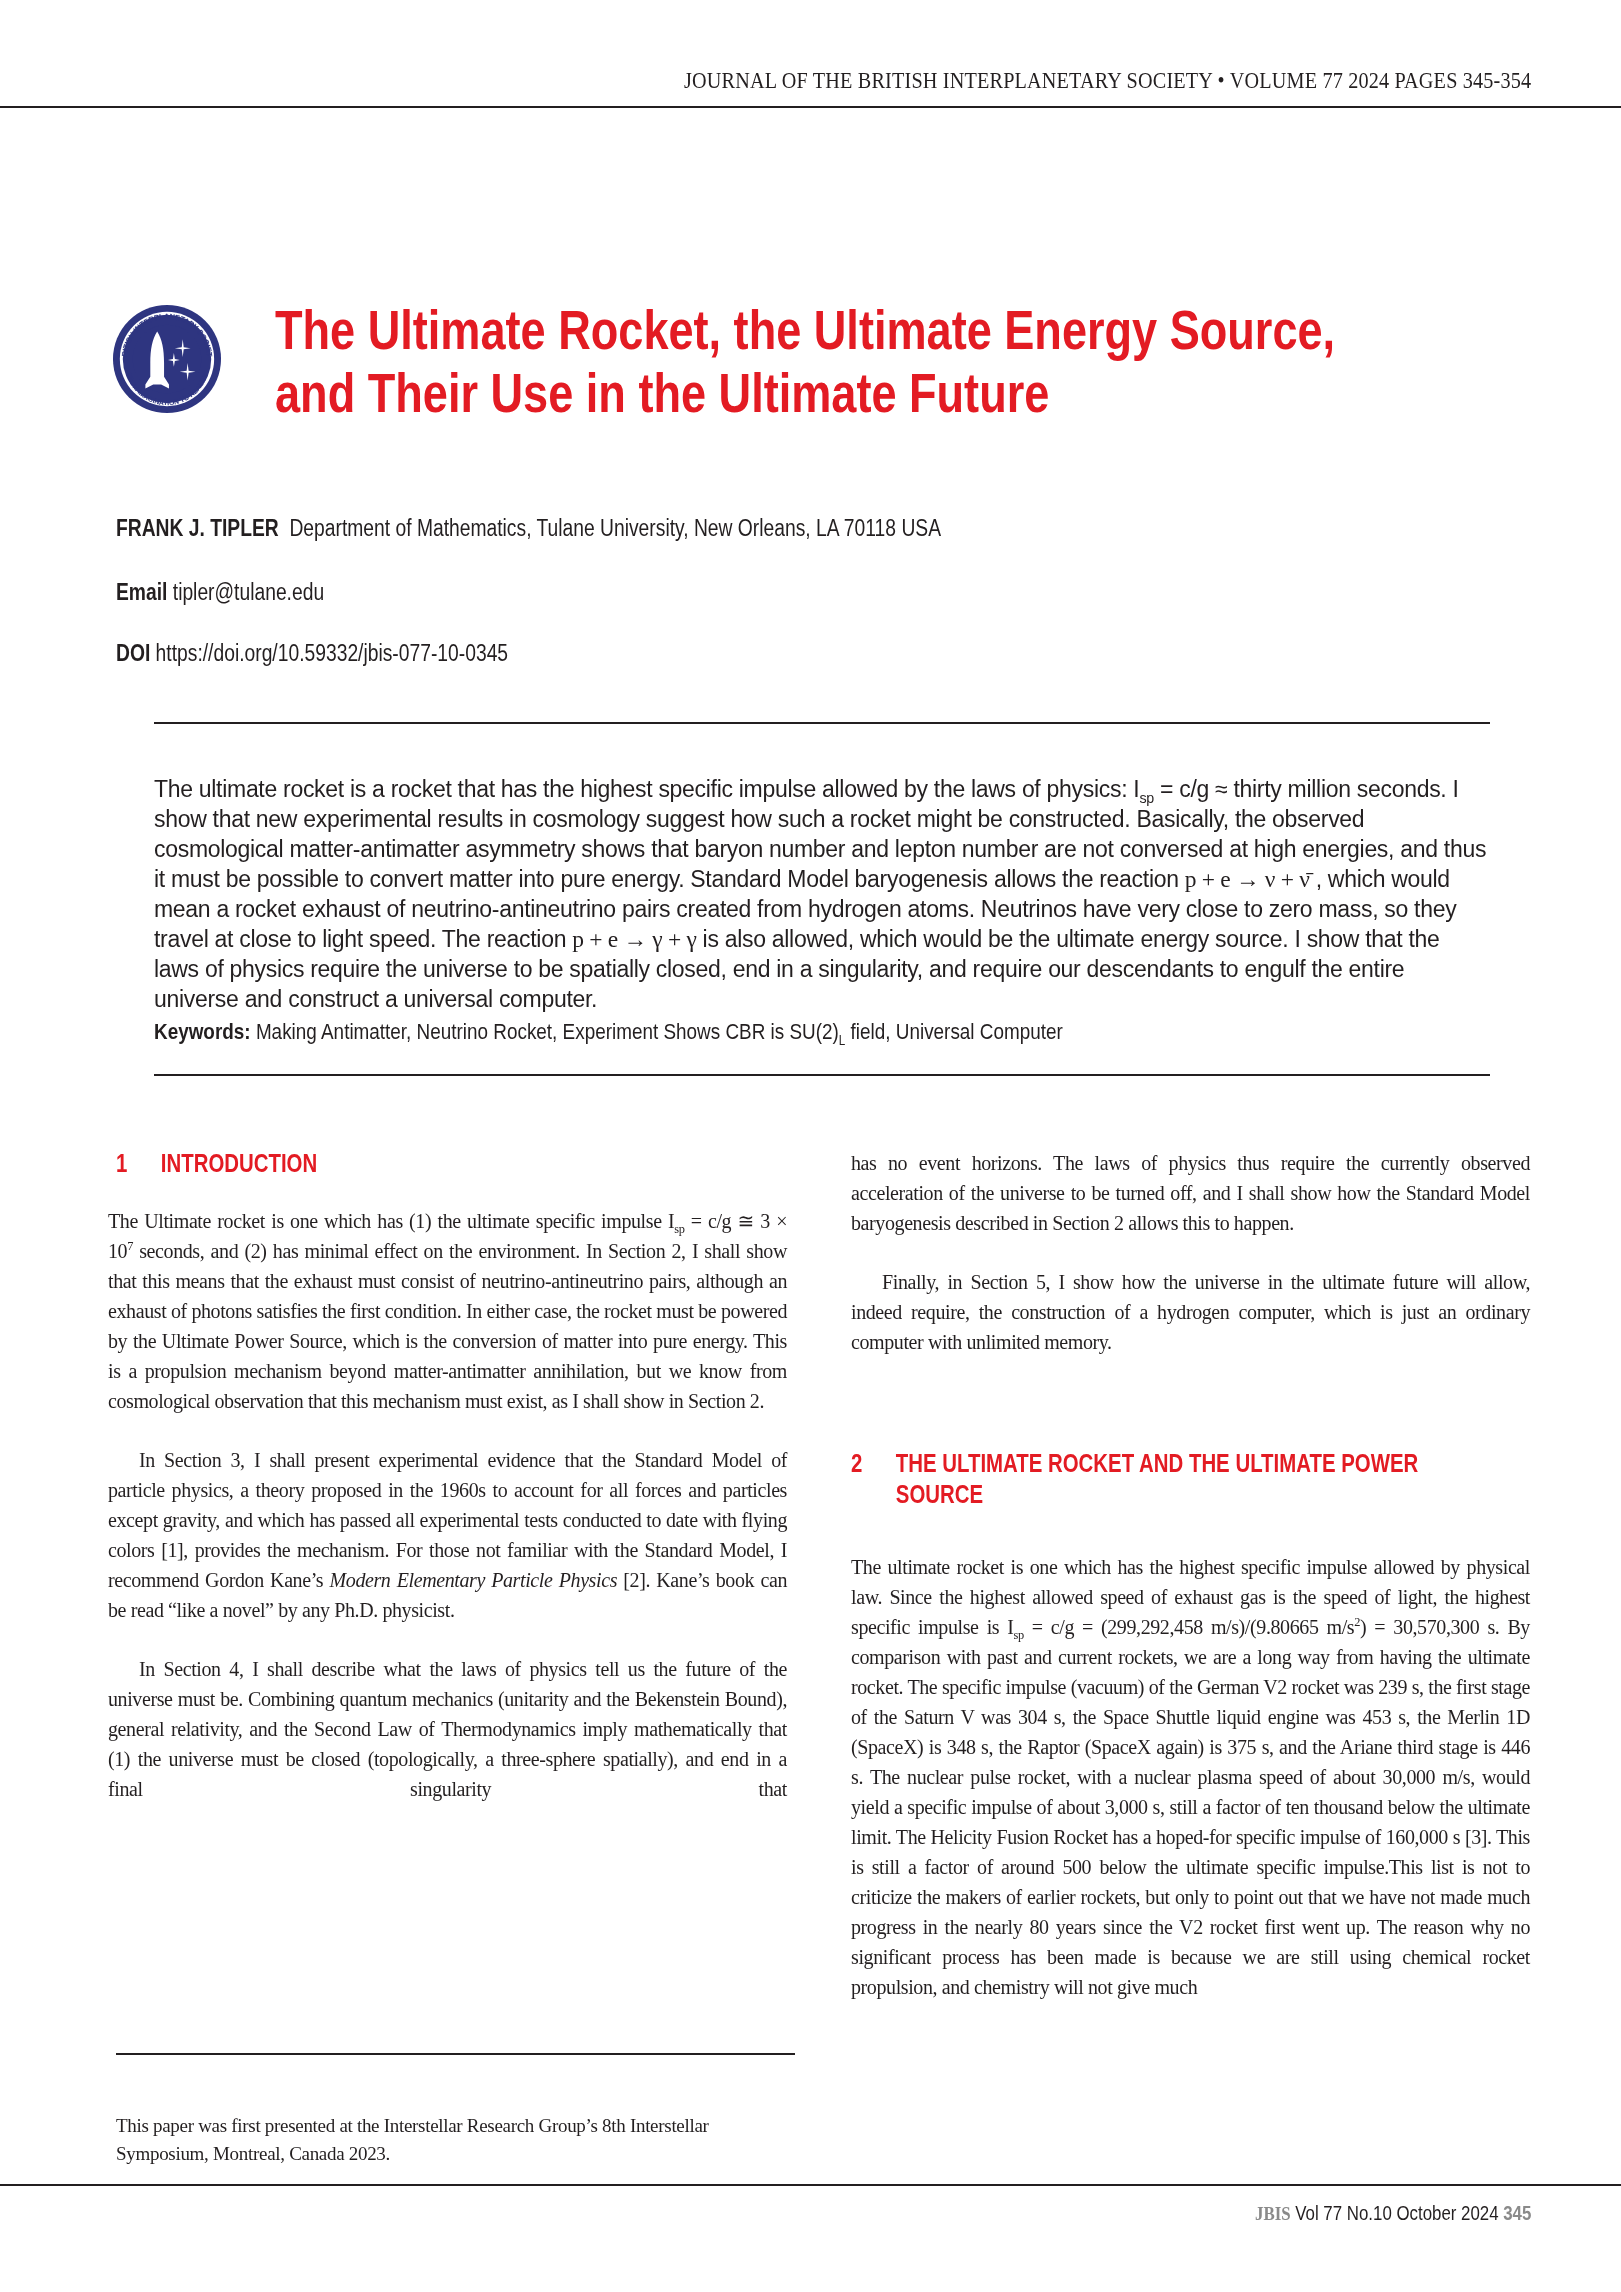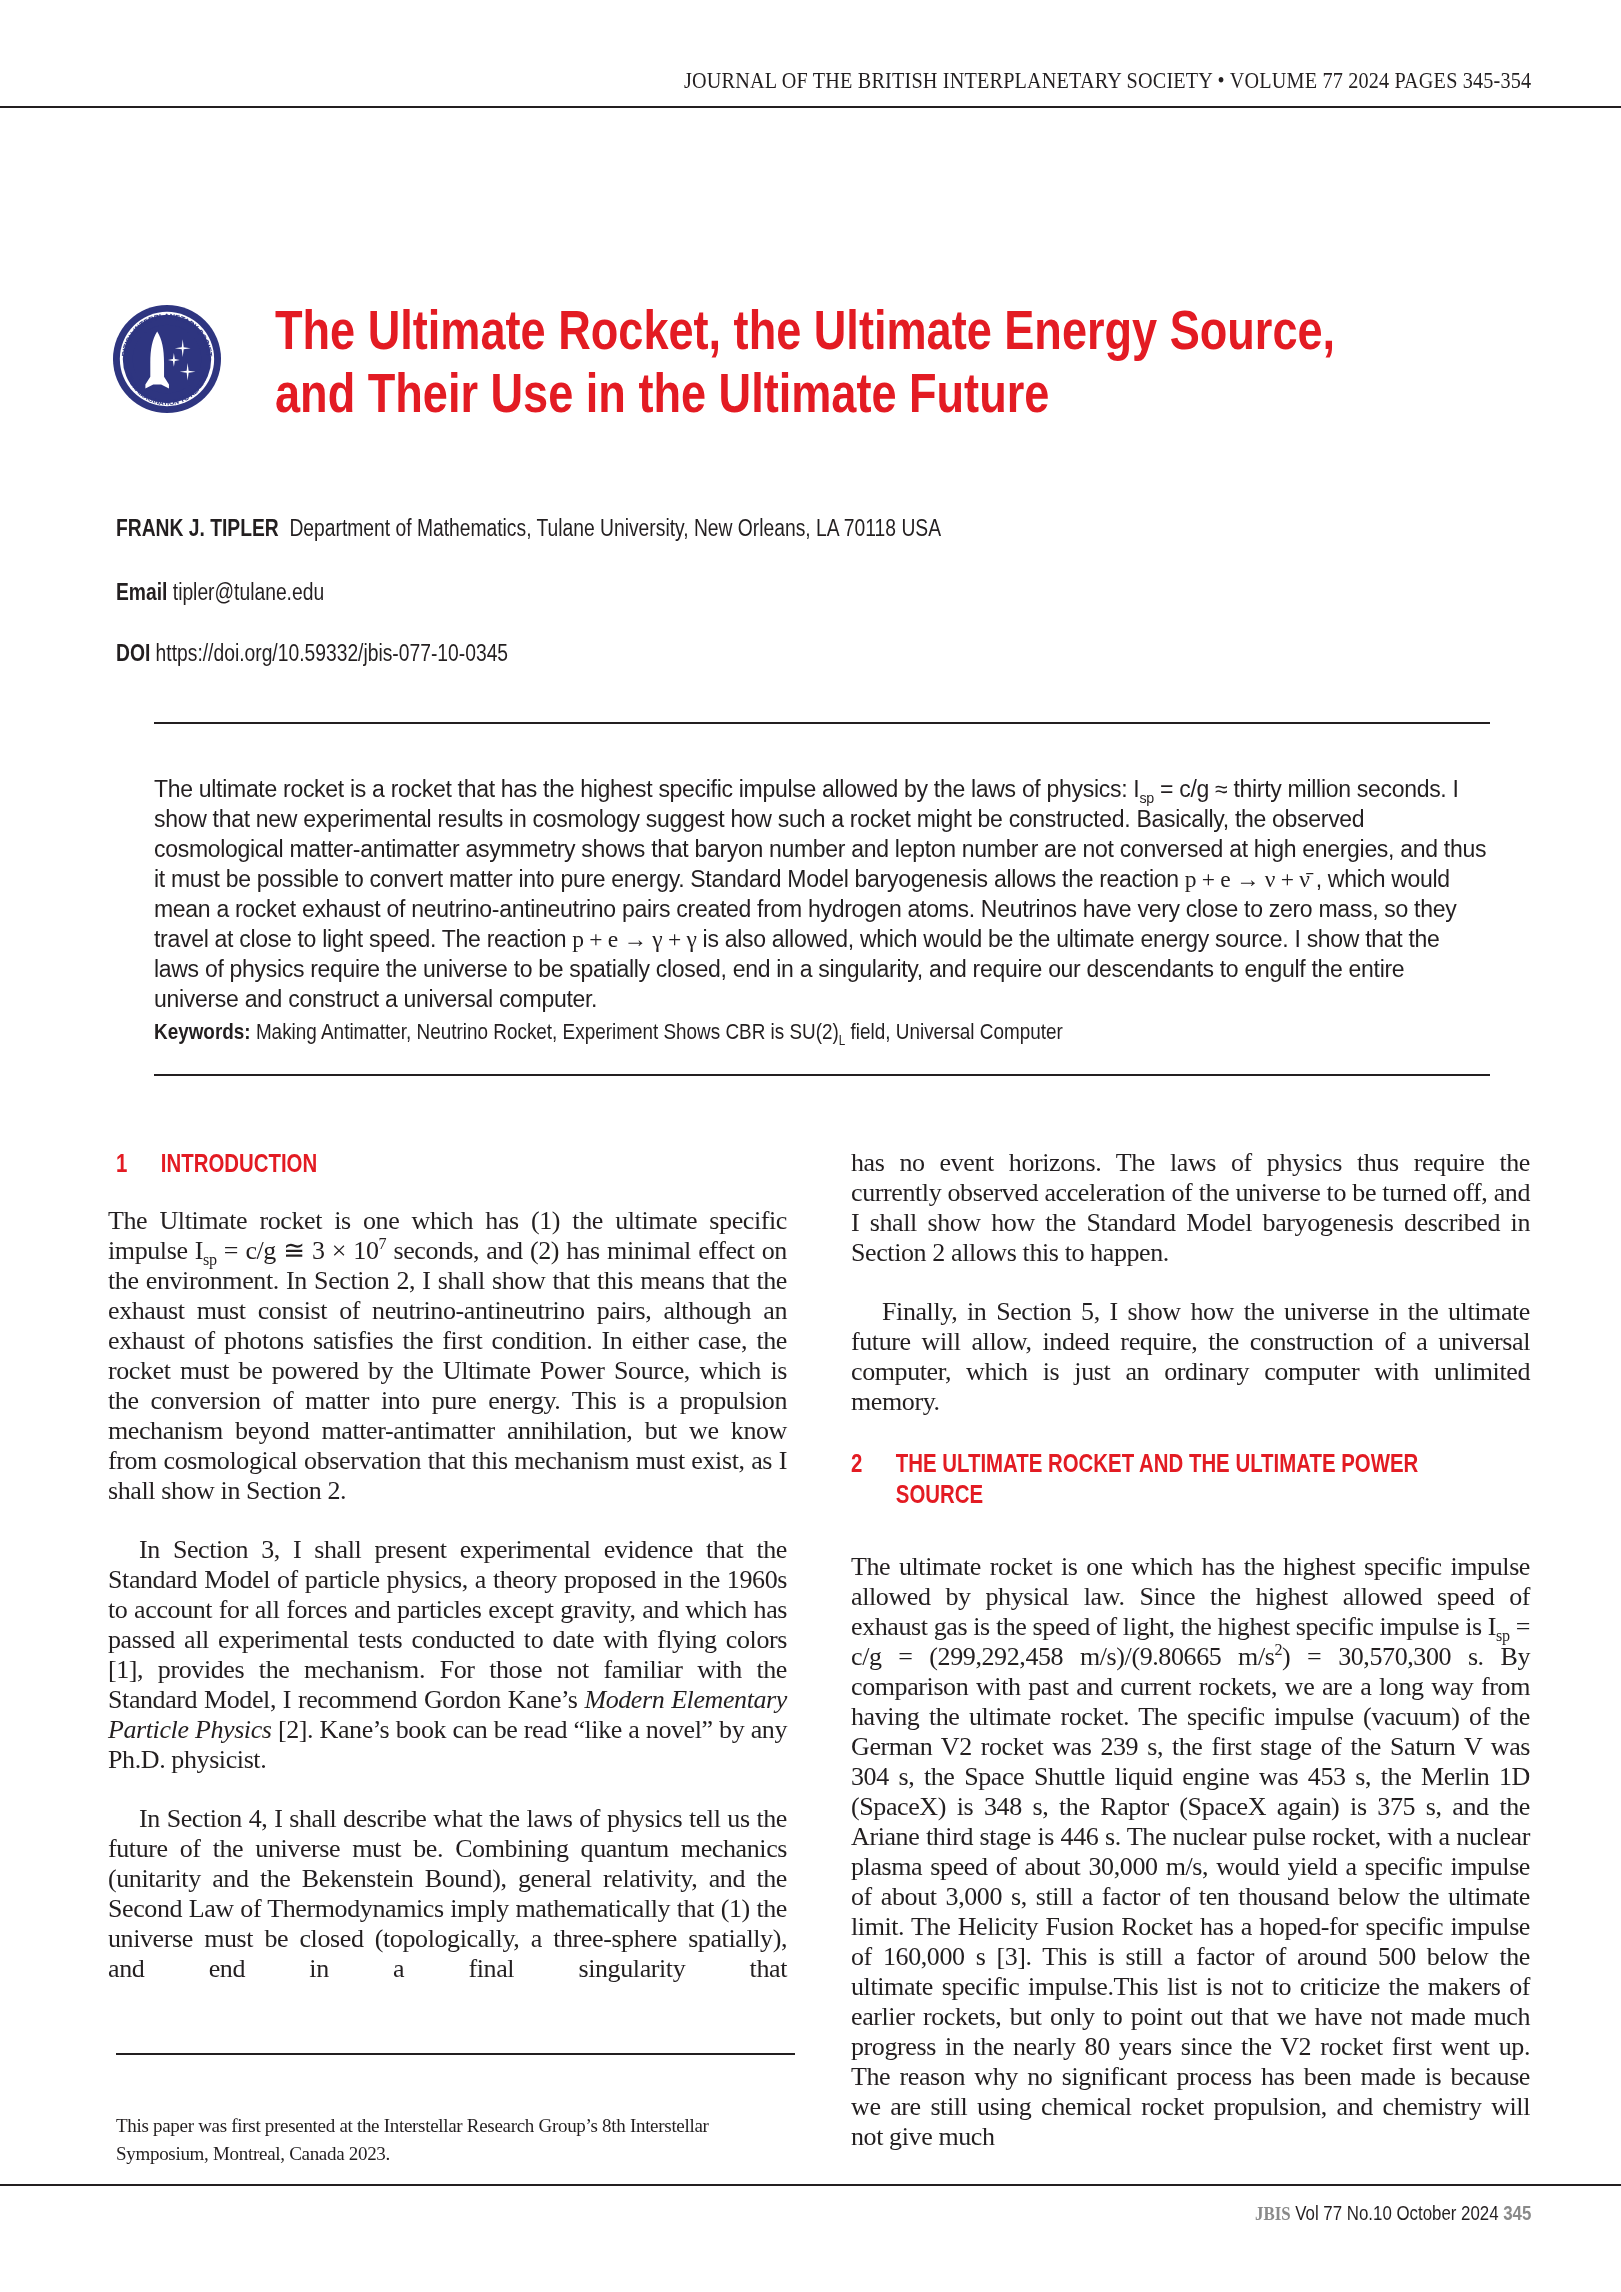--- a/index.html
+++ b/index.html
@@ -49,21 +49,21 @@
   .sec-head {
     position: absolute; font-family: "Liberation Sans", sans-serif; font-weight: bold;
     color: #e31b23; font-size: 25.5px; line-height: 31px; transform: scaleX(0.8); transform-origin: left top;
     white-space: nowrap;
   }
   .sec-num { display: inline-block; width: 56px; }
   .sec-title { display: inline-block; }
 
   
   .col {
-    position: absolute; font-family: "Liberation Serif", serif; font-size: 26px; line-height: 30px;
+    position: absolute; font-family: "Liberation Serif", serif; font-size: 20px; line-height: 30px;
     color: #231f20; text-align: justify; letter-spacing: -0.4px;
   }
   .col p { margin: 0; }
   .col p.indent { text-indent: 31px; }
   .col .gap { height: 29px; }
   .col i { font-style: italic; }
   sub, sup { font-size: 62%; line-height: 0; }
 
   .footnote {
     position: absolute; left: 116px; top: 2112px; width: 686px;
@@ -149,21 +149,21 @@
   <div class="gap"></div>
   <p class="indent" style="text-align-last: justify;">In Section 4, I shall describe what the laws of physics tell us the future of the universe must be. Combining quantum mechanics (unitarity and the Bekenstein Bound), general relativity, and the Second Law of Thermodynamics imply mathematically that (1) the universe must be closed (topologically, a three-sphere spatially), and end in a final singularity that</p>
 </div>
 
 <div class="rule" style="left:116px; top:2053px; width:679px; height:1.5px;"></div>
 <div class="footnote">This paper was first presented at the Interstellar Research Group’s 8th Interstellar Symposium, Montreal, Canada 2023.</div>
 
 <div class="col" style="left:851px; top:1148px; width:679px;">
   <p>has no event horizons. The laws of physics thus require the currently observed acceleration of the universe to be turned off, and I shall show how the Standard Model baryogenesis described in Section 2 allows this to happen.</p>
   <div class="gap"></div>
-  <p class="indent">Finally, in Section 5, I show how the universe in the ultimate future will allow, indeed require, the construction of a universal computer, which is just an ordinary computer with unlimited memory.</p>
+  <p class="indent">Finally, in Section 5, I show how the universe in the ultimate future will allow, indeed require, the construction of a hydrogen computer, which is just an ordinary computer with unlimited memory.</p>
 </div>
 
 <div class="sec-head" style="left:851px; top:1448px;">
   <div><span class="sec-num">2</span><span class="sec-title">THE ULTIMATE ROCKET AND THE ULTIMATE POWER</span></div>
   <div><span class="sec-num"></span><span class="sec-title">SOURCE</span></div>
 </div>
 
 <div class="col" style="left:851px; top:1552px; width:679px;">
   <p><span>The ultimate rocket is one which has the highest specific impulse allowed by physical law. Since the highest allowed speed of exhaust gas is the speed of light, the highest specific impulse is I</span><sub>sp</sub><span> = c/g = (299,292,458 m/s)/(9.80665 m/s</span><sup>2</sup><span>) = 30,570,300 s. By comparison with past and current rockets, we are a long way from having the ultimate rocket. The specific impulse (vacuum) of the German V2 rocket was 239 s, the first stage of the Saturn V was 304 s, the Space Shuttle liquid engine was 453 s, the Merlin 1D (SpaceX) is 348 s, the Raptor (SpaceX again) is 375 s, and the Ariane third stage is 446 s. The nuclear pulse rocket, with a nuclear plasma speed of about 30,000 m/s, would yield a specific impulse of about 3,000 s, still a factor of ten thousand below the ultimate limit. The Helicity Fusion Rocket has a hoped-for specific impulse of 160,000 s [3]. This is still a factor of around 500 below the ultimate specific impulse.This list is not to criticize the makers of earlier rockets, but only to point out that we have not made much progress in the nearly 80 years since the V2 rocket first went up. The reason why no significant process has been made is because we are still using chemical rocket propulsion, and chemistry will not give much</span></p>
 </div>

